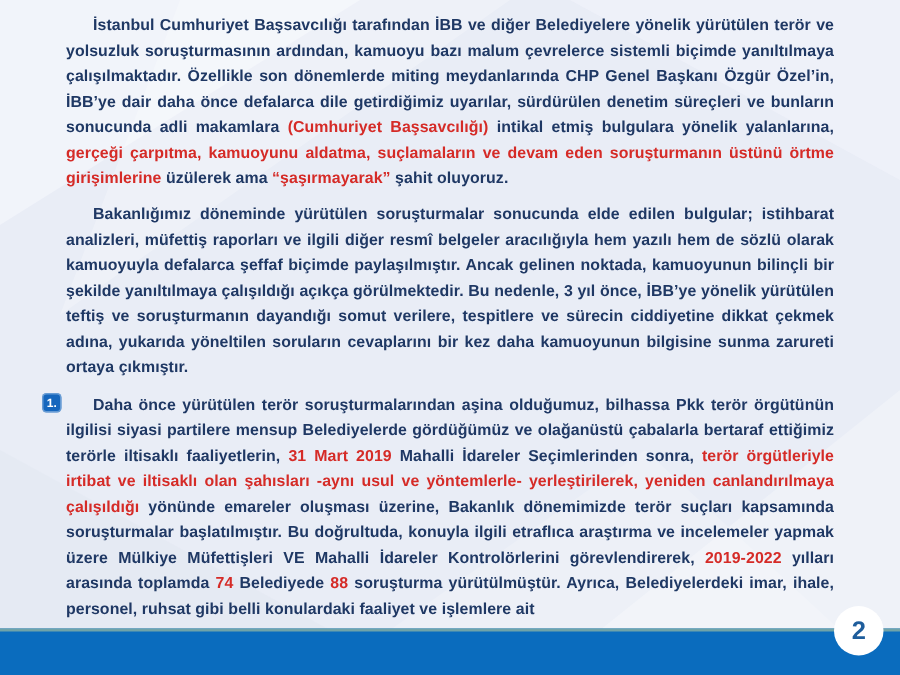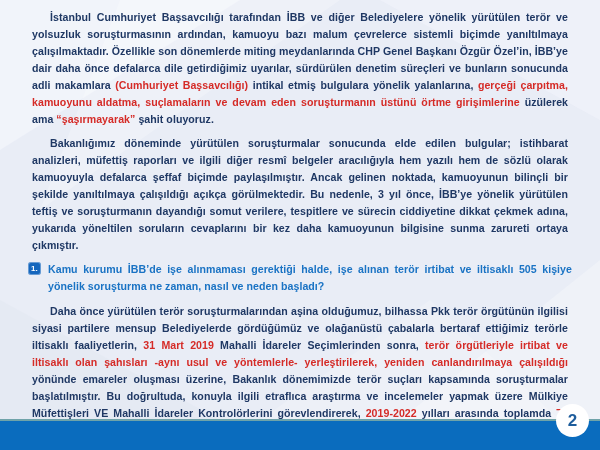--- a/index.html
+++ b/index.html
@@ -13,21 +13,21 @@
     -webkit-font-smoothing:antialiased;
   }
   .bg-pattern{position:absolute;inset:0;z-index:0;}
   .content{
     position:absolute;left:28px;right:28px;top:9px;z-index:1;
     color:#1f3864;
     font-size:10.6px;line-height:17px;
     text-align:justify;
     letter-spacing:0.05px;
   }
-  .para{margin:0 4px 7px;text-indent:18px;}
+  .para{margin:0 16px 7px;text-indent:18px;}
   .lead{margin-bottom:9px;text-align:left;}
   .seg-red{color:#d52b27;}
   .question{
     position:relative;
     padding-left:20px;
     margin:0 0 8px;
     color:#1a73c4;
     text-indent:0;
   }
   .q-badge{
@@ -75,21 +75,20 @@
 
   <div class="content">
 
     <p class="para"><span>İstanbul Cumhuriyet Başsavcılığı tarafından İBB ve diğer Belediyelere yönelik yürütülen terör ve yolsuzluk soruşturmasının ardından, kamuoyu bazı malum çevrelerce sistemli biçimde yanıltılmaya çalışılmaktadır. Özellikle son dönemlerde miting meydanlarında CHP Genel Başkanı Özgür Özel’in, İBB’ye dair daha önce defalarca dile getirdiğimiz uyarılar, sürdürülen denetim süreçleri ve bunların sonucunda adli makamlara </span><span class="seg-red">(Cumhuriyet Başsavcılığı)</span><span> intikal etmiş bulgulara yönelik yalanlarına, </span><span class="seg-red">gerçeği çarpıtma, kamuoyunu aldatma, suçlamaların ve devam eden soruşturmanın üstünü örtme girişimlerine</span><span> üzülerek ama </span><span class="seg-red">“şaşırmayarak”</span><span> şahit oluyoruz.</span></p>
 
     <p class="para"><span>Bakanlığımız döneminde yürütülen soruşturmalar sonucunda elde edilen bulgular; istihbarat analizleri, müfettiş raporları ve ilgili diğer resmî belgeler aracılığıyla hem yazılı hem de sözlü olarak kamuoyuyla defalarca şeffaf biçimde paylaşılmıştır. Ancak gelinen noktada, kamuoyunun bilinçli bir şekilde yanıltılmaya çalışıldığı açıkça görülmektedir. Bu nedenle, 3 yıl önce, İBB’ye yönelik yürütülen teftiş ve soruşturmanın dayandığı somut verilere, tespitlere ve sürecin ciddiyetine dikkat çekmek adına, yukarıda yöneltilen soruların cevaplarını bir kez daha kamuoyunun bilgisine sunma zarureti ortaya çıkmıştır.</span></p>
 
 
     <div class="question">
       <span class="q-badge">1.</span>
-      <span>Kamu kurumu İBB’de işe alınmaması gerektiği halde, işe alınan terör irtibat ve iltisaklı 505 kişiye yönelik soruşturma ne zaman, nasıl ve neden başladı?</span>
     </div>
 
     <p class="para"><span>Daha önce yürütülen terör soruşturmalarından aşina olduğumuz, bilhassa Pkk terör örgütünün ilgilisi siyasi partilere mensup Belediyelerde gördüğümüz ve olağanüstü çabalarla bertaraf ettiğimiz terörle iltisaklı faaliyetlerin, </span><span class="seg-red">31 Mart 2019</span><span> Mahalli İdareler Seçimlerinden sonra, </span><span class="seg-red">terör örgütleriyle irtibat ve iltisaklı olan şahısları -aynı usul ve yöntemlerle- yerleştirilerek, yeniden canlandırılmaya çalışıldığı</span><span> yönünde emareler oluşması üzerine, Bakanlık dönemimizde terör suçları kapsamında soruşturmalar başlatılmıştır. Bu doğrultuda, konuyla ilgili etraflıca araştırma ve incelemeler yapmak üzere Mülkiye Müfettişleri VE Mahalli İdareler Kontrolörlerini görevlendirerek, </span><span class="seg-red">2019-2022</span><span> yılları arasında toplamda </span><span class="seg-red">74</span><span> Belediyede </span><span class="seg-red">88</span><span> soruşturma yürütülmüştür. Ayrıca, Belediyelerdeki imar, ihale, personel, ruhsat gibi belli konulardaki faaliyet ve işlemlere ait </span></p>
 
   </div>
 
   <div class="footer-bar"></div>
 
   <div class="page-badge">
     <span>2</span>

